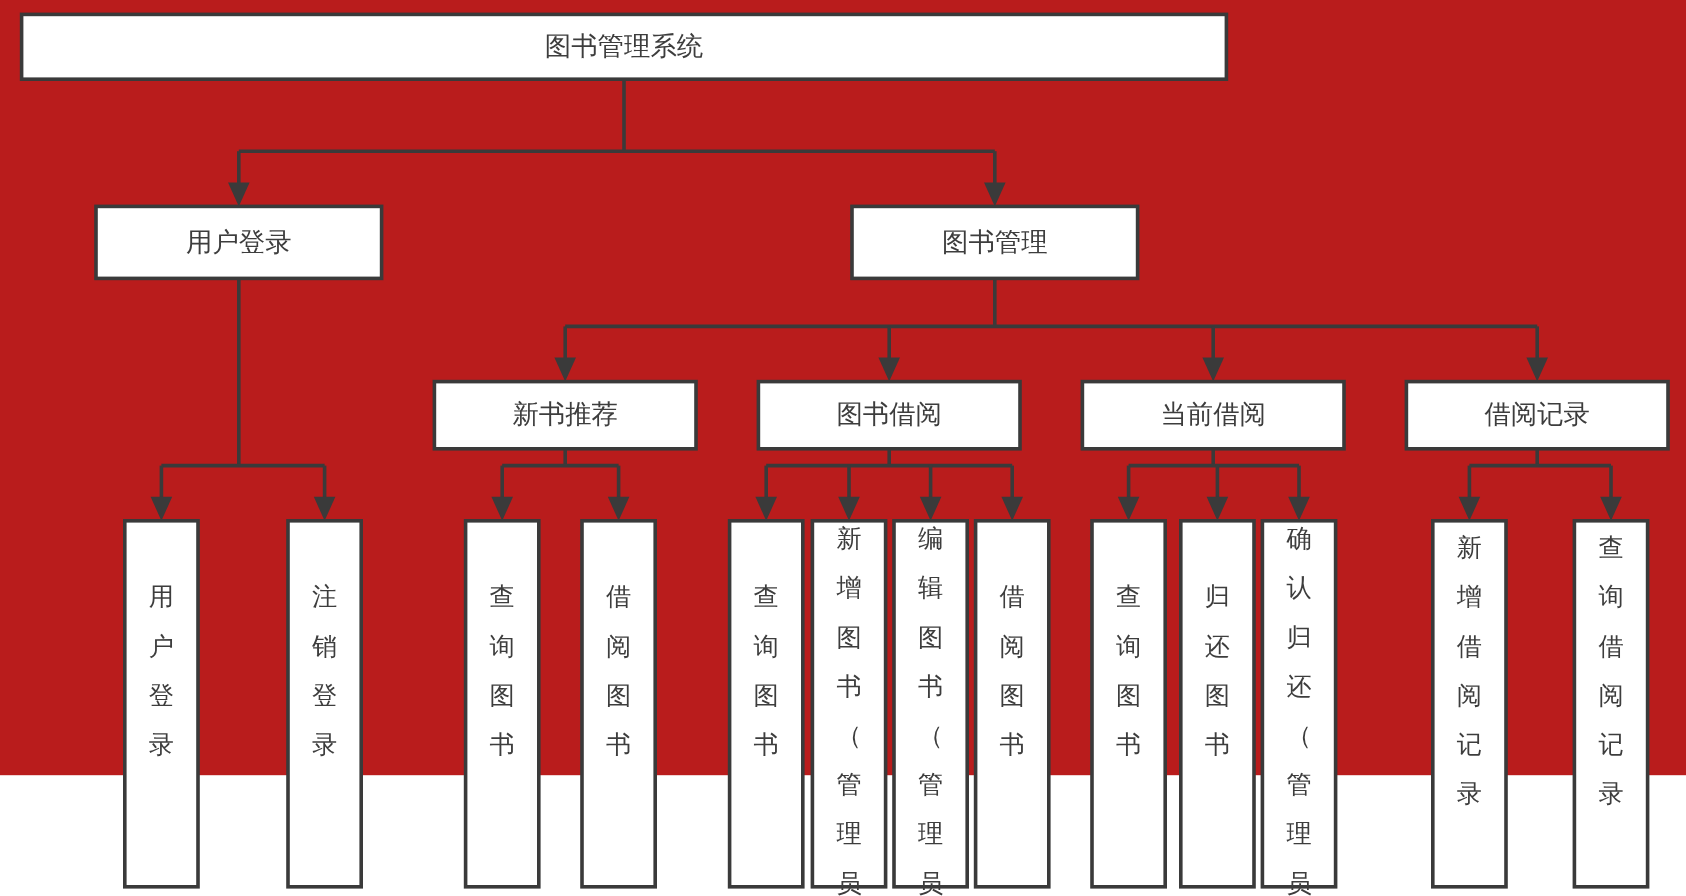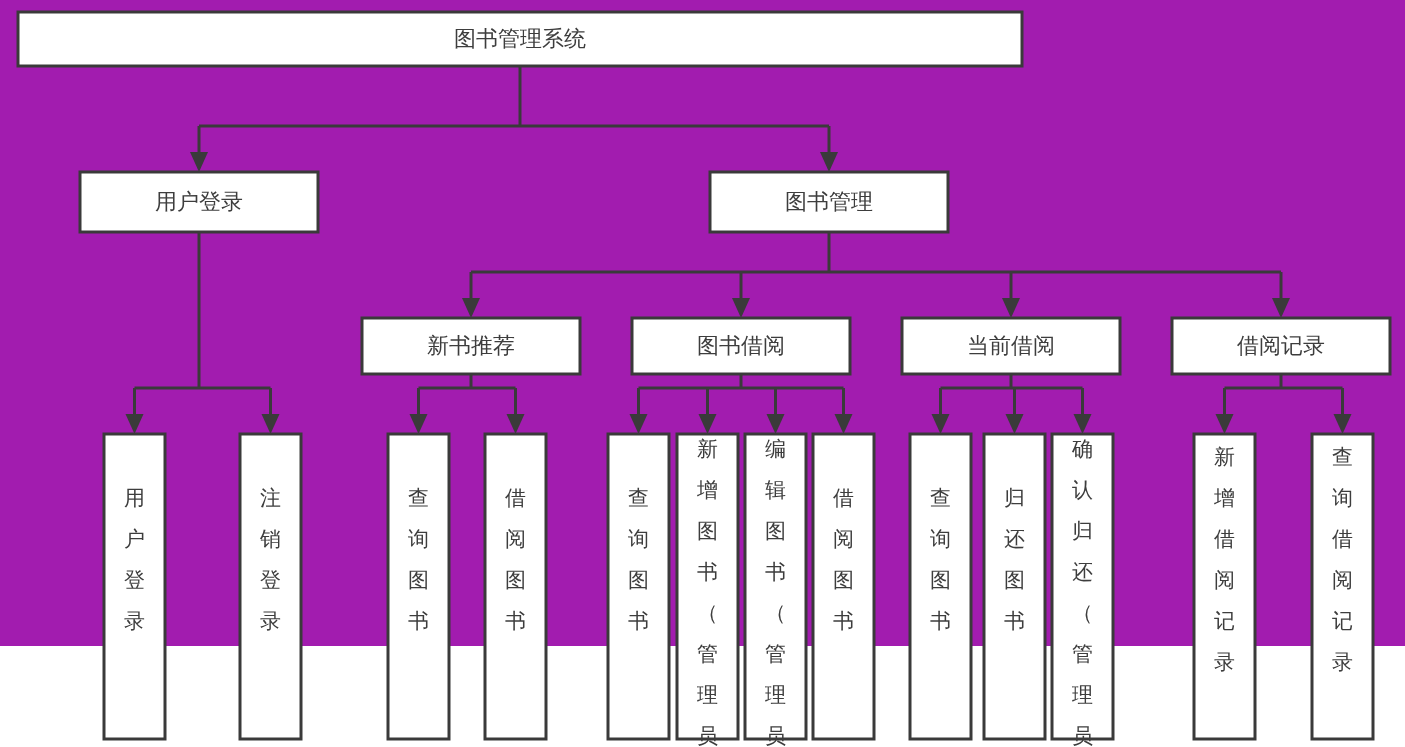--- a/index.html
+++ b/index.html
@@ -1,21 +1,21 @@
 <!DOCTYPE html>
 <html><head>
 <meta charset="utf-8">
 <style>
   html,body{margin:0;padding:0;background:#ffffff;}
   body{
     width:1405px;height:747px;
     font-family:"Liberation Sans","DejaVu Sans",sans-serif;
     overflow:hidden;
   }
-  #diagram-root{position:relative;width:1405px;height:646px;background:#a21caf;}
+  #diagram-root{position:relative;width:1405px;height:646px;background:#b91c1c;}
   svg#flow{position:absolute;left:0;top:0;width:1405px;height:747px;display:block;}
   .node-rect{fill:#ffffff;stroke:#3a3a3a;stroke-width:3;}
   .conn{stroke:#3a3a3a;stroke-width:3;fill:none;stroke-linecap:butt;}
   .arrow-head{fill:#3a3a3a;stroke:none;}
   .node-label{
     font-family:"Liberation Sans","DejaVu Sans",sans-serif;
     fill:#3d3d3d;
     font-size:22px;
     text-anchor:middle;
     dominant-baseline:middle;

